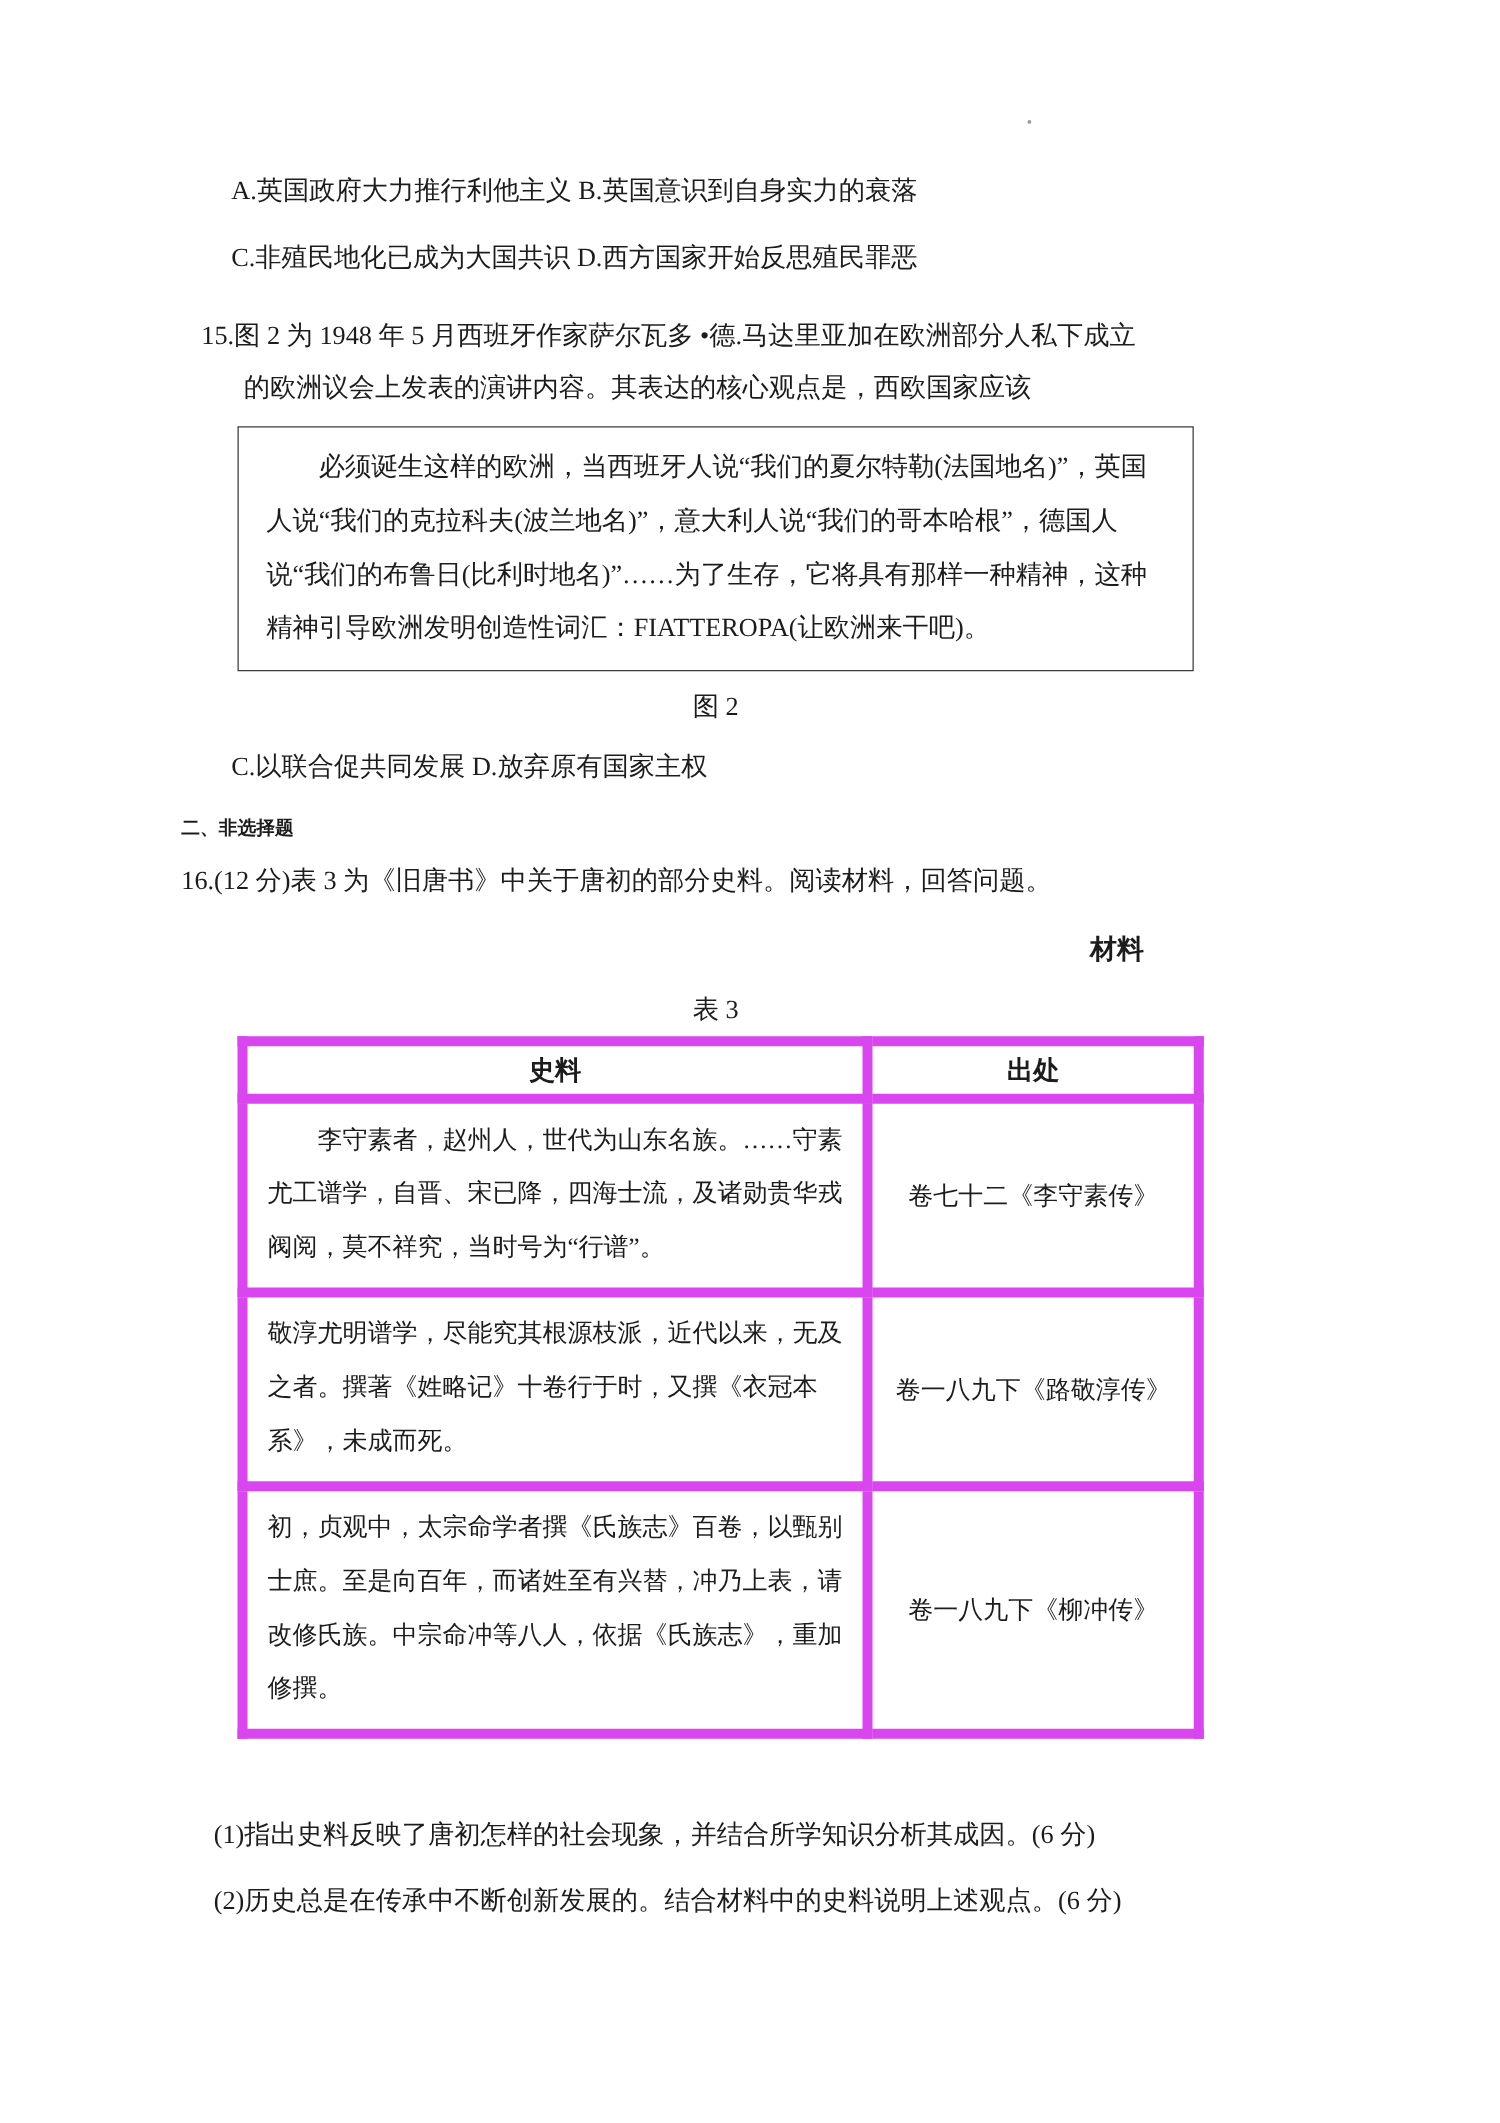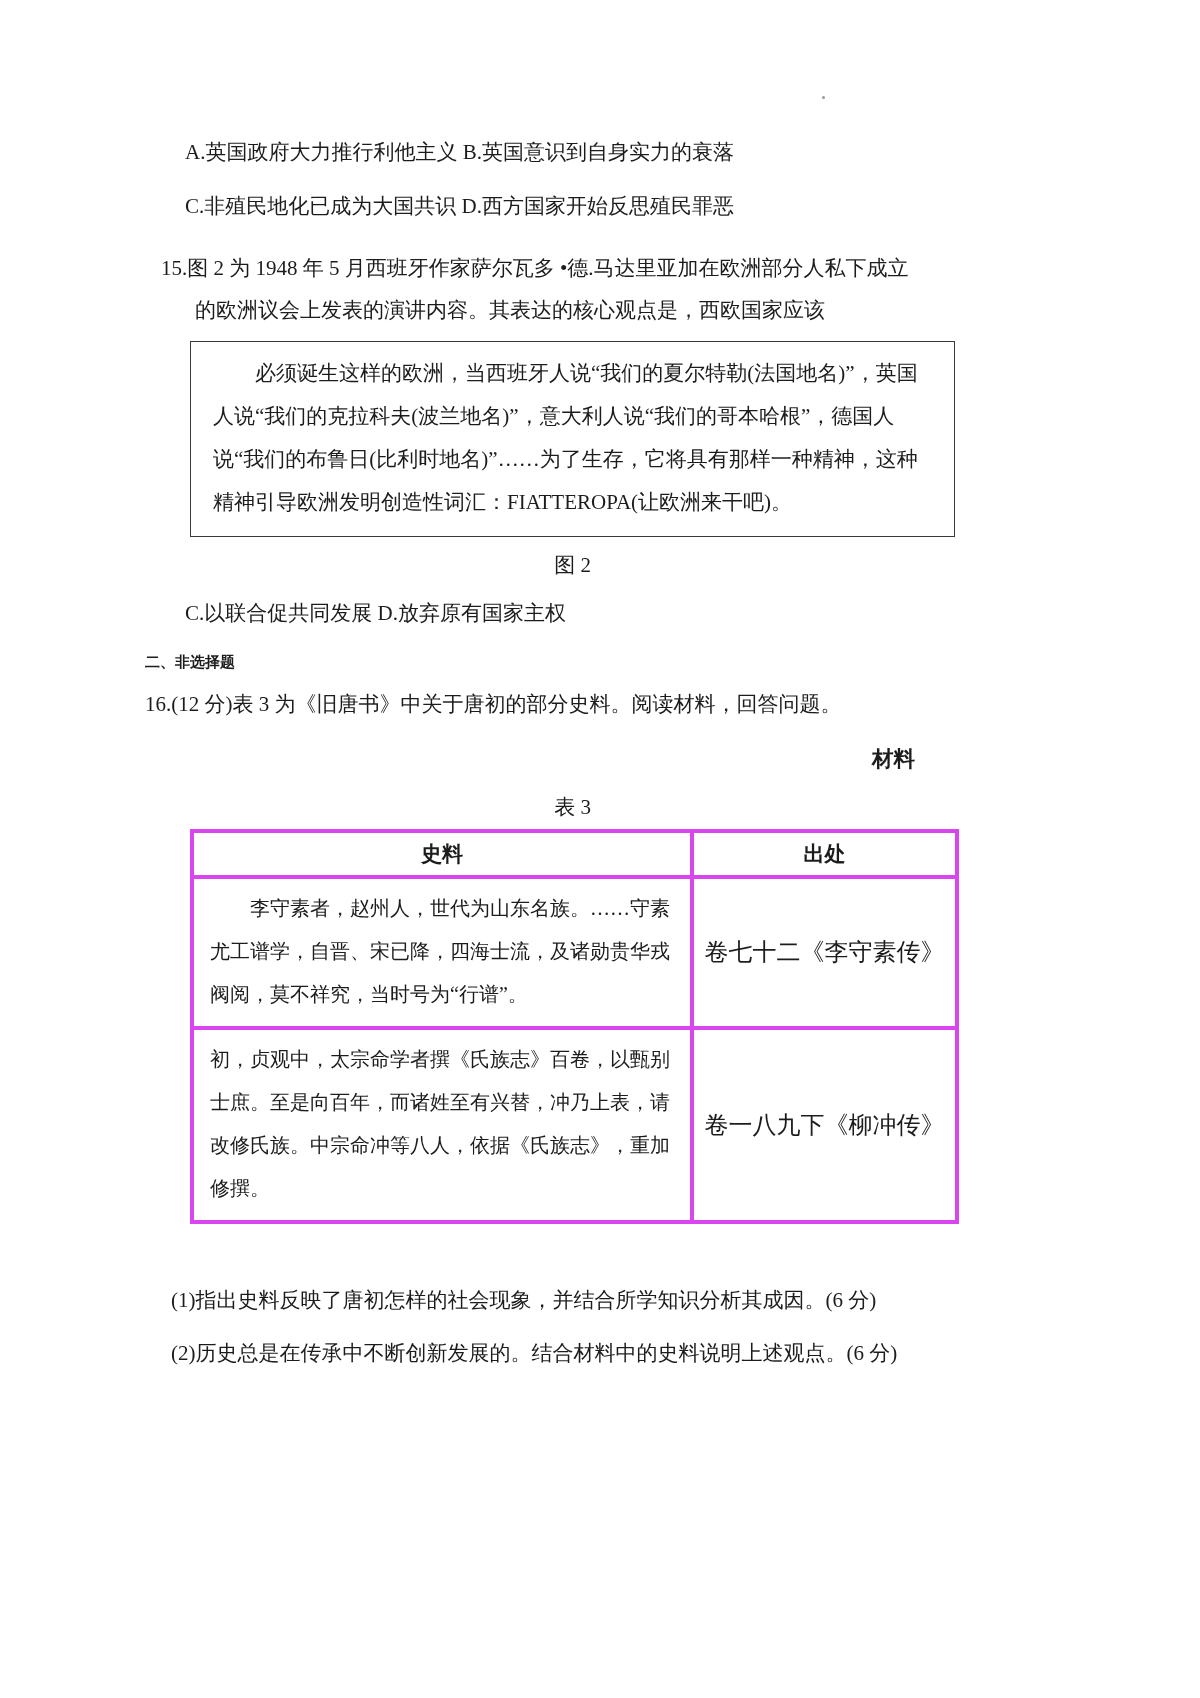--- a/index.html
+++ b/index.html
@@ -79,42 +79,42 @@
     text-align: center;
     font-size: 21px;
   }
   table.qtable {
     border-collapse: collapse;
     margin-left: 45px;
     width: 765px;
     table-layout: fixed;
   }
   table.qtable th, table.qtable td {
-    border: 4px solid #d946ef;
+    border: 8px solid #d946ef;
     box-sizing: border-box;
   }
   table.qtable th {
     height: 46px;
     font-size: 21px;
     font-weight: bold;
     text-align: center;
     vertical-align: middle;
   }
   col.col-shiliao { width: 500px; }
   col.col-chuchu  { width: 265px; }
   td.cell-shiliao {
     padding: 8px 16px 10px 16px;
     font-size: 20px;
     line-height: 2.15;
     vertical-align: middle;
   }
   td.cell-chuchu {
     text-align: center;
     vertical-align: middle;
-    font-size: 24px;
+    font-size: 20px;
     padding: 4px 8px;
   }
   .sub-q {
     font-size: 21px;
     line-height: 1.4;
     margin: 0 0 24px 26px;
   }
   .after-table-gap { height: 62px; }
 </style>
 </head>
@@ -155,20 +155,24 @@
         <th>史料</th>
         <th>出处</th>
       </tr>
     </thead>
     <tbody>
       <tr>
         <td class="cell-shiliao">　　李守素者，赵州人，世代为山东名族。……守素尤工谱学，自晋、宋已降，四海士流，及诸勋贵华戎阀阅，莫不祥究，当时号为“行谱”。</td>
         <td class="cell-chuchu">卷七十二《李守素传》</td>
       </tr>
       <tr>
+        <td class="cell-shiliao">敬淳尤明谱学，尽能究其根源枝派，近代以来，无及之者。撰著《姓略记》十卷行于时，又撰《衣冠本系》，未成而死。</td>
+        <td class="cell-chuchu">卷一八九下《路敬淳传》</td>
+      </tr>
+      <tr>
         <td class="cell-shiliao">初，贞观中，太宗命学者撰《氏族志》百卷，以甄别士庶。至是向百年，而诸姓至有兴替，冲乃上表，请改修氏族。中宗命冲等八人，依据《氏族志》，重加修撰。</td>
         <td class="cell-chuchu">卷一八九下《柳冲传》</td>
       </tr>
     </tbody>
   </table>
 
   <div class="after-table-gap"></div>
 
   <p class="sub-q">(1)指出史料反映了唐初怎样的社会现象，并结合所学知识分析其成因。(6 分)</p>
   <p class="sub-q">(2)历史总是在传承中不断创新发展的。结合材料中的史料说明上述观点。(6 分)</p>

